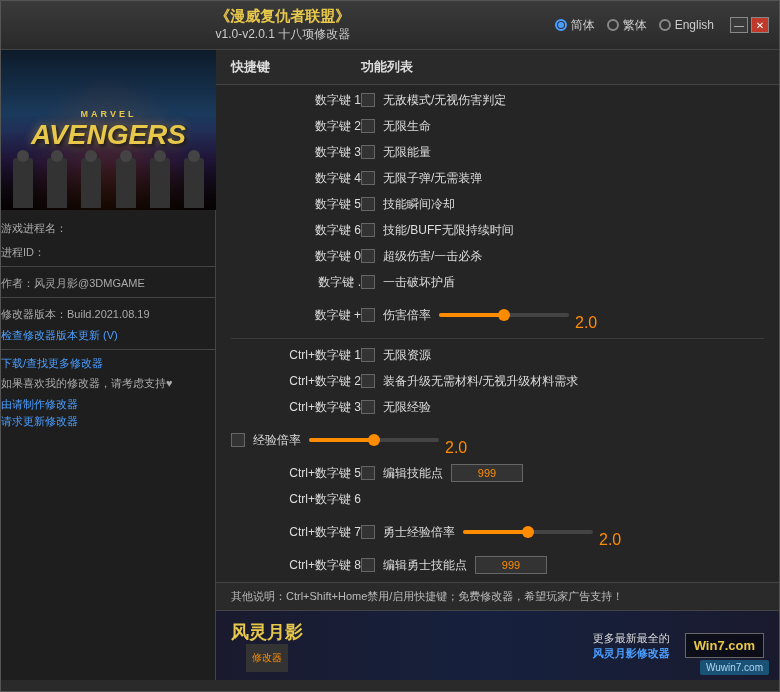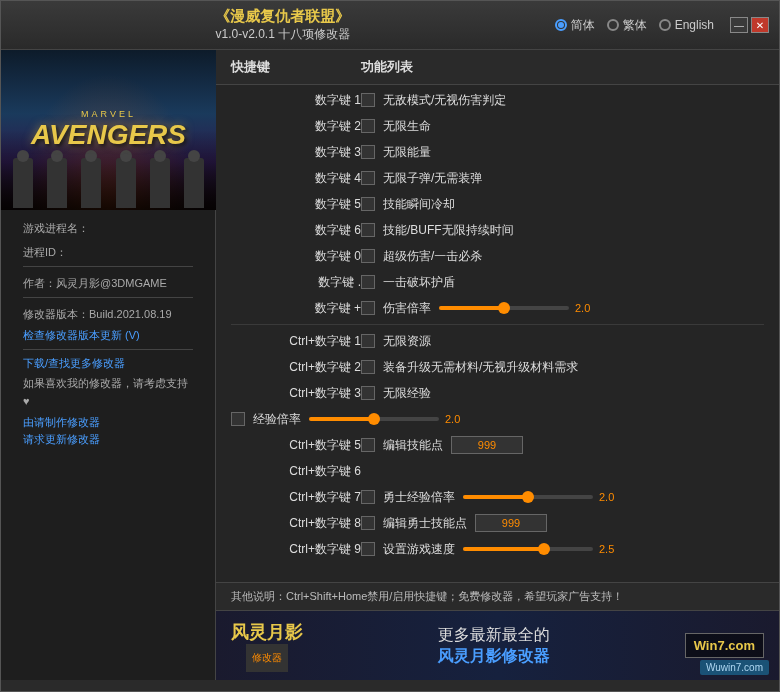--- a/index.html
+++ b/index.html
@@ -131,21 +131,21 @@
         linear-gradient(to bottom, #0d1b2a 0%, #1a3a5c 40%, #2d1b4e 70%, #1a0a0a 100%);
     }
     .avengers-logo {
       position: relative;
       z-index: 2;
       text-align: center;
     }
     .marvel-text {
       color: #e8c84a;
       font-size: 9px;
-      font-weight: normal;
+      font-weight: bold;
       letter-spacing: 3px;
       display: block;
     }
     .avengers-text {
       color: #e8c84a;
       font-size: 28px;
       font-weight: 900;
       font-style: italic;
       display: block;
       text-shadow: 2px 2px 4px rgba(0,0,0,0.8), 0 0 10px rgba(232,200,74,0.5);
@@ -175,21 +175,21 @@
       position: absolute;
       top: -8px;
       left: 50%;
       transform: translateX(-50%);
       width: 12px;
       height: 12px;
       background: #444;
       border-radius: 50%;
     }
     .info-section {
-      padding: 8px 22px;
+      padding: 8px 0;
       flex: 1;
     }
     .info-item {
       margin-bottom: 6px;
     }
     .info-label {
       color: #aaa;
       font-size: 11px;
     }
     .info-link {
@@ -280,22 +280,23 @@
       width: 12px;
       height: 12px;
       background: #ff8c00;
       border-radius: 50%;
       position: absolute;
       top: -4px;
       cursor: pointer;
     }
     .slider-value {
       color: #ff8c00;
-      font-size: 11px;
+      font-size: 16px;
       min-width: 25px;
+      margin-top: 16px;
     }
     .input-field {
       width: 72px;
       height: 18px;
       background: #333;
       border: 1px solid #666;
       color: #ff8c00;
       font-size: 11px;
       text-align: center;
       padding: 1px 3px;
@@ -331,22 +332,22 @@
     }
     .banner-sub-text {
       color: #ff8c00;
       font-size: 10px;
       background: #333;
       padding: 7px 6px;
       border-radius: 0;
     }
     .banner-ad-text {
       color: #ddd;
-      font-size: 16px;
-      text-align: center;
+      font-size: 11px;
+      text-align: right;
       flex: 1;
       margin: 0 15px;
     }
     .banner-ad-text .highlight {
       color: #4a9eff;
       font-weight: bold;
     }
     .banner-right-logo {
       color: #e8c84a;
       font-size: 13px;

